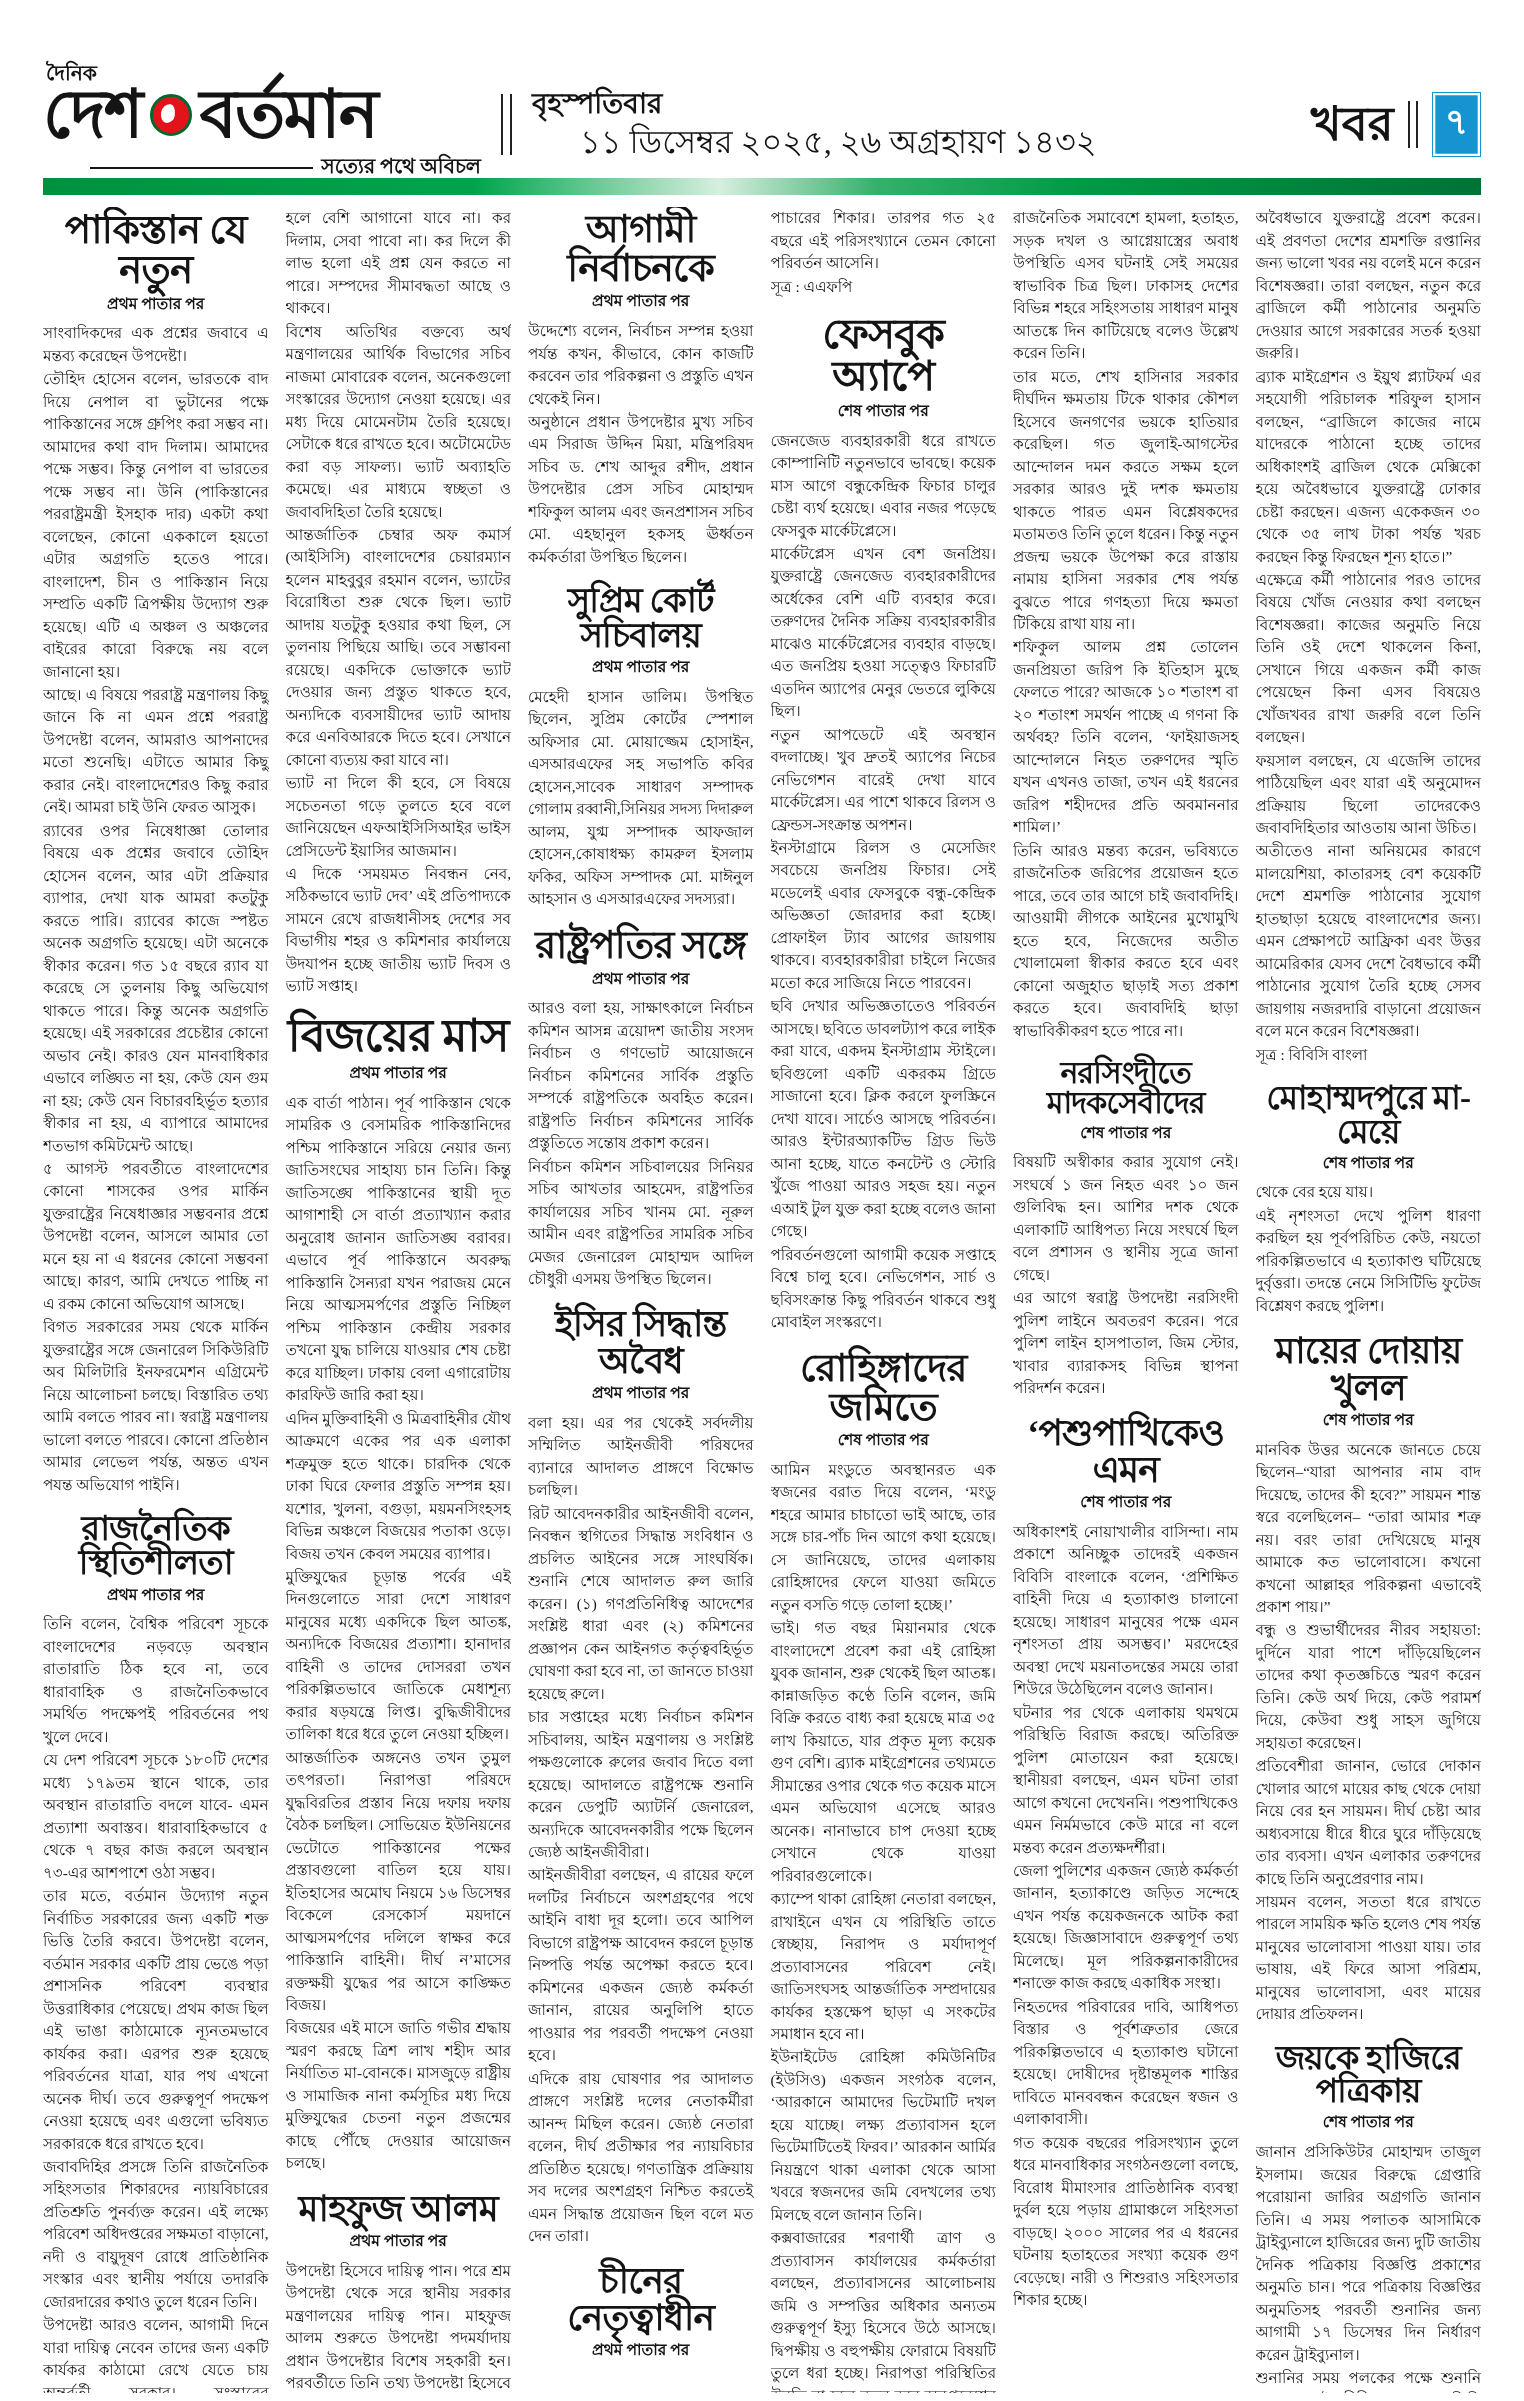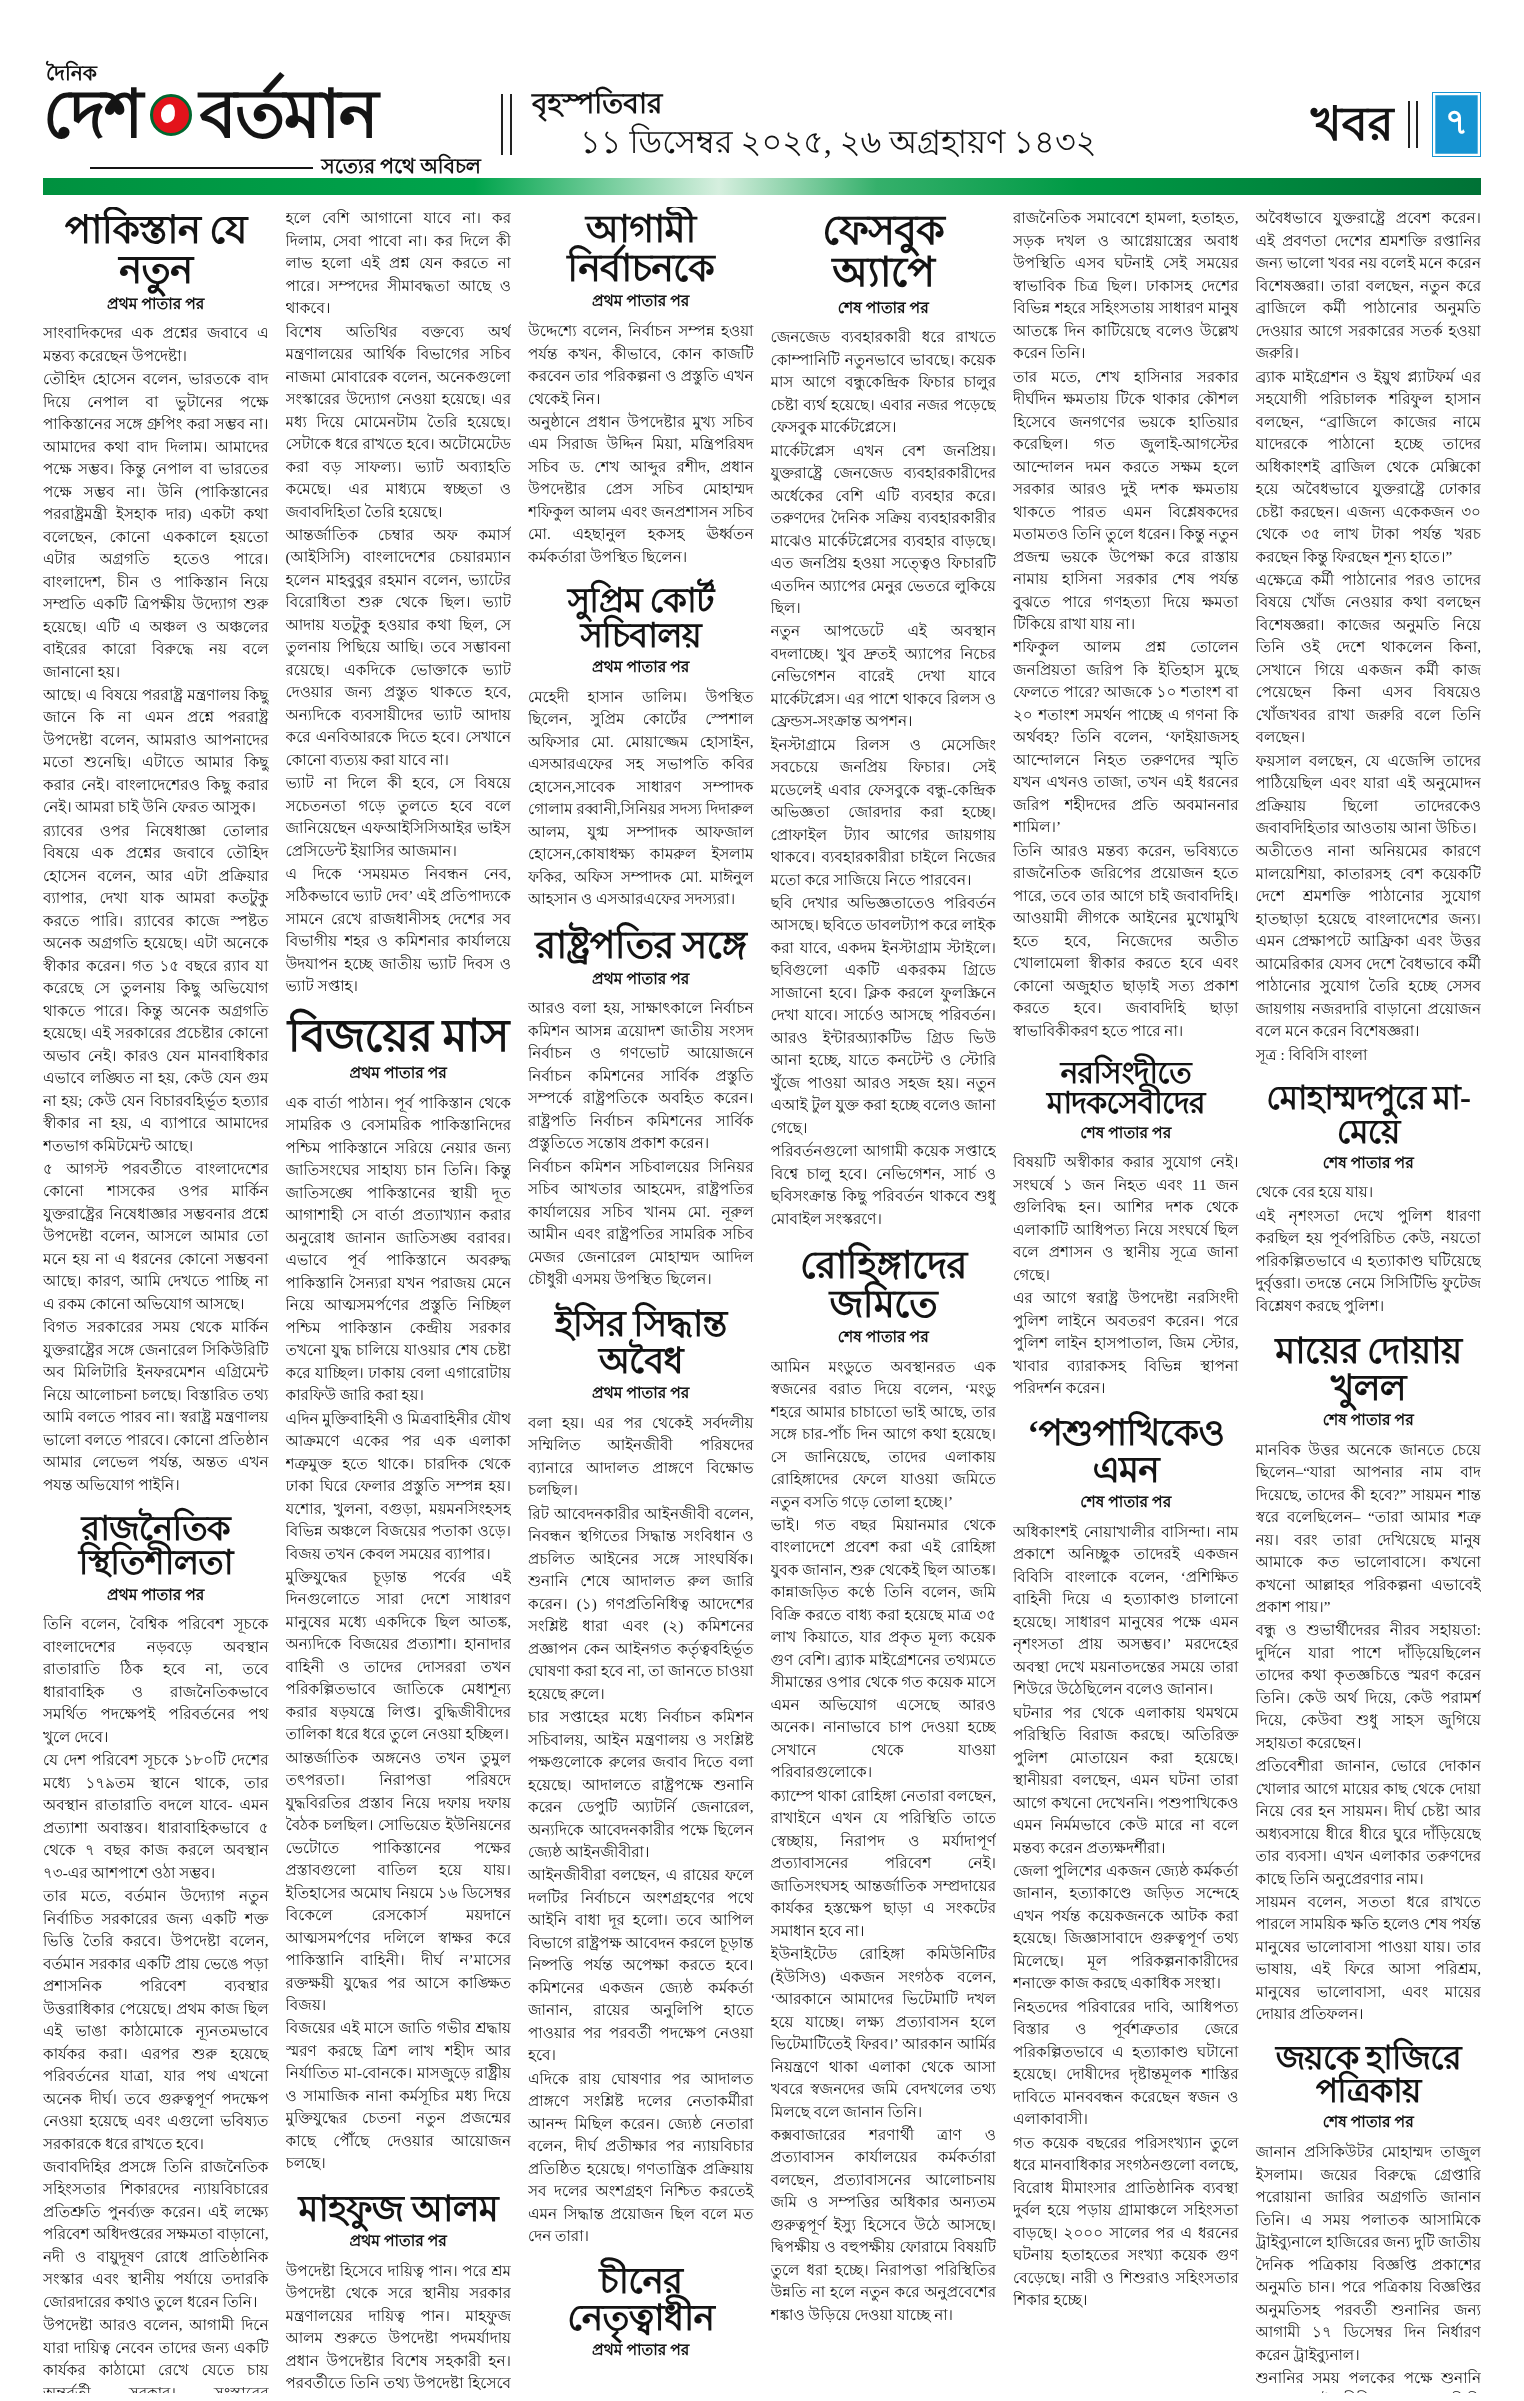--- a/index.html
+++ b/index.html
@@ -138,20 +138,24 @@
           <p class="bodytext">আইনজীবীরা বলছেন, এ রায়ের ফলে দলটির নির্বাচনে অংশগ্রহণের পথে আইনি বাধা দূর হলো। তবে আপিল বিভাগে রাষ্ট্রপক্ষ আবেদন করলে চূড়ান্ত নিষ্পত্তি পর্যন্ত অপেক্ষা করতে হবে। কমিশনের একজন জ্যেষ্ঠ কর্মকর্তা জানান, রায়ের অনুলিপি হাতে পাওয়ার পর পরবর্তী পদক্ষেপ নেওয়া হবে।</p>
           <p class="bodytext">এদিকে রায় ঘোষণার পর আদালত প্রাঙ্গণে সংশ্লিষ্ট দলের নেতাকর্মীরা আনন্দ মিছিল করেন। জ্যেষ্ঠ নেতারা বলেন, দীর্ঘ প্রতীক্ষার পর ন্যায়বিচার প্রতিষ্ঠিত হয়েছে। গণতান্ত্রিক প্রক্রিয়ায় সব দলের অংশগ্রহণ নিশ্চিত করতেই এমন সিদ্ধান্ত প্রয়োজন ছিল বলে মত দেন তারা।</p>
         </article>
         <article>
           <h2 class="headline" style="font-size: 36px;">চীনের নেতৃত্বাধীন</h2>
           <div class="kicker">প্রথম পাতার পর</div>
         </article>
       </div>
       <div class="col">
         <article>
+          <p class="bodytext">পাচারের শিকার। তারপর গত ২৫ বছরে এই পরিসংখ্যানে তেমন কোনো পরিবর্তন আসেনি।</p>
+          <p class="bodytext">সূত্র : এএফপি</p>
+        </article>
+        <article>
           <h2 class="headline" style="font-size: 41px;">ফেসবুক অ্যাপে</h2>
           <div class="kicker">শেষ পাতার পর</div>
           <p class="bodytext">জেনজেড ব্যবহারকারী ধরে রাখতে কোম্পানিটি নতুনভাবে ভাবছে। কয়েক মাস আগে বন্ধুকেন্দ্রিক ফিচার চালুর চেষ্টা ব্যর্থ হয়েছে। এবার নজর পড়েছে ফেসবুক মার্কেটপ্লেসে।</p>
           <p class="bodytext">মার্কেটপ্লেস এখন বেশ জনপ্রিয়। যুক্তরাষ্ট্রে জেনজেড ব্যবহারকারীদের অর্ধেকের বেশি এটি ব্যবহার করে। তরুণদের দৈনিক সক্রিয় ব্যবহারকারীর মাঝেও মার্কেটপ্লেসের ব্যবহার বাড়ছে। এত জনপ্রিয় হওয়া সত্ত্বেও ফিচারটি এতদিন অ্যাপের মেনুর ভেতরে লুকিয়ে ছিল।</p>
           <p class="bodytext">নতুন আপডেটে এই অবস্থান বদলাচ্ছে। খুব দ্রুতই অ্যাপের নিচের নেভিগেশন বারেই দেখা যাবে মার্কেটপ্লেস। এর পাশে থাকবে রিলস ও ফ্রেন্ডস-সংক্রান্ত অপশন।</p>
           <p class="bodytext">ইনস্টাগ্রামে রিলস ও মেসেজিং সবচেয়ে জনপ্রিয় ফিচার। সেই মডেলেই এবার ফেসবুকে বন্ধু-কেন্দ্রিক অভিজ্ঞতা জোরদার করা হচ্ছে। প্রোফাইল ট্যাব আগের জায়গায় থাকবে। ব্যবহারকারীরা চাইলে নিজের মতো করে সাজিয়ে নিতে পারবেন।</p>
           <p class="bodytext">ছবি দেখার অভিজ্ঞতাতেও পরিবর্তন আসছে। ছবিতে ডাবলট্যাপ করে লাইক করা যাবে, একদম ইনস্টাগ্রাম স্টাইলে। ছবিগুলো একটি একরকম গ্রিডে সাজানো হবে। ক্লিক করলে ফুলস্ক্রিনে দেখা যাবে। সার্চেও আসছে পরিবর্তন। আরও ইন্টারঅ্যাকটিভ গ্রিড ভিউ আনা হচ্ছে, যাতে কনটেন্ট ও স্টোরি খুঁজে পাওয়া আরও সহজ হয়। নতুন এআই টুল যুক্ত করা হচ্ছে বলেও জানা গেছে।</p>
           <p class="bodytext">পরিবর্তনগুলো আগামী কয়েক সপ্তাহে বিশ্বে চালু হবে। নেভিগেশন, সার্চ ও ছবিসংক্রান্ত কিছু পরিবর্তন থাকবে শুধু মোবাইল সংস্করণে।</p>
         </article>
         <article>
@@ -167,21 +171,21 @@
       <div class="col">
         <article>
           <p class="bodytext">রাজনৈতিক সমাবেশে হামলা, হতাহত, সড়ক দখল ও আগ্নেয়াস্ত্রের অবাধ উপস্থিতি এসব ঘটনাই সেই সময়ের স্বাভাবিক চিত্র ছিল। ঢাকাসহ দেশের বিভিন্ন শহরে সহিংসতায় সাধারণ মানুষ আতঙ্কে দিন কাটিয়েছে বলেও উল্লেখ করেন তিনি।</p>
           <p class="bodytext">তার মতে, শেখ হাসিনার সরকার দীর্ঘদিন ক্ষমতায় টিকে থাকার কৌশল হিসেবে জনগণের ভয়কে হাতিয়ার করেছিল। গত জুলাই-আগস্টের আন্দোলন দমন করতে সক্ষম হলে সরকার আরও দুই দশক ক্ষমতায় থাকতে পারত এমন বিশ্লেষকদের মতামতও তিনি তুলে ধরেন। কিন্তু নতুন প্রজন্ম ভয়কে উপেক্ষা করে রাস্তায় নামায় হাসিনা সরকার শেষ পর্যন্ত বুঝতে পারে গণহত্যা দিয়ে ক্ষমতা টিকিয়ে রাখা যায় না।</p>
           <p class="bodytext">শফিকুল আলম প্রশ্ন তোলেন জনপ্রিয়তা জরিপ কি ইতিহাস মুছে ফেলতে পারে? আজকে ১০ শতাংশ বা ২০ শতাংশ সমর্থন পাচ্ছে এ গণনা কি অর্থবহ? তিনি বলেন, ‘ফাইয়াজসহ আন্দোলনে নিহত তরুণদের স্মৃতি যখন এখনও তাজা, তখন এই ধরনের জরিপ শহীদদের প্রতি অবমাননার শামিল।’</p>
           <p class="bodytext">তিনি আরও মন্তব্য করেন, ভবিষ্যতে রাজনৈতিক জরিপের প্রয়োজন হতে পারে, তবে তার আগে চাই জবাবদিহি। আওয়ামী লীগকে আইনের মুখোমুখি হতে হবে, নিজেদের অতীত খোলামেলা স্বীকার করতে হবে এবং কোনো অজুহাত ছাড়াই সত্য প্রকাশ করতে হবে। জবাবদিহি ছাড়া স্বাভাবিকীকরণ হতে পারে না।</p>
         </article>
         <article>
           <h2 class="headline" style="font-size: 30px;">নরসিংদীতে মাদকসেবীদের</h2>
           <div class="kicker">শেষ পাতার পর</div>
-          <p class="bodytext">বিষয়টি অস্বীকার করার সুযোগ নেই। সংঘর্ষে ১ জন নিহত এবং 11 জন গুলিবিদ্ধ হন। আশির দশক থেকে এলাকাটি আধিপত্য নিয়ে সংঘর্ষে ছিল বলে প্রশাসন ও স্থানীয় সূত্রে জানা গেছে।</p>
+          <p class="bodytext">বিষয়টি অস্বীকার করার সুযোগ নেই। সংঘর্ষে ১ জন নিহত এবং ১০ জন গুলিবিদ্ধ হন। আশির দশক থেকে এলাকাটি আধিপত্য নিয়ে সংঘর্ষে ছিল বলে প্রশাসন ও স্থানীয় সূত্রে জানা গেছে।</p>
           <p class="bodytext">এর আগে স্বরাষ্ট্র উপদেষ্টা নরসিংদী পুলিশ লাইনে অবতরণ করেন। পরে পুলিশ লাইন হাসপাতাল, জিম স্টোর, খাবার ব্যারাকসহ বিভিন্ন স্থাপনা পরিদর্শন করেন।</p>
         </article>
         <article>
           <h2 class="headline" style="font-size: 36px;">‘পশুপাখিকেও এমন</h2>
           <div class="kicker">শেষ পাতার পর</div>
           <p class="bodytext">অধিকাংশই নোয়াখালীর বাসিন্দা। নাম প্রকাশে অনিচ্ছুক তাদেরই একজন বিবিসি বাংলাকে বলেন, ‘প্রশিক্ষিত বাহিনী দিয়ে এ হত্যাকাণ্ড চালানো হয়েছে। সাধারণ মানুষের পক্ষে এমন নৃশংসতা প্রায় অসম্ভব।’ মরদেহের অবস্থা দেখে ময়নাতদন্তের সময়ে তারা শিউরে উঠেছিলেন বলেও জানান।</p>
           <p class="bodytext">ঘটনার পর থেকে এলাকায় থমথমে পরিস্থিতি বিরাজ করছে। অতিরিক্ত পুলিশ মোতায়েন করা হয়েছে। স্থানীয়রা বলছেন, এমন ঘটনা তারা আগে কখনো দেখেননি। পশুপাখিকেও এমন নির্মমভাবে কেউ মারে না বলে মন্তব্য করেন প্রত্যক্ষদর্শীরা।</p>
           <p class="bodytext">জেলা পুলিশের একজন জ্যেষ্ঠ কর্মকর্তা জানান, হত্যাকাণ্ডে জড়িত সন্দেহে এখন পর্যন্ত কয়েকজনকে আটক করা হয়েছে। জিজ্ঞাসাবাদে গুরুত্বপূর্ণ তথ্য মিলেছে। মূল পরিকল্পনাকারীদের শনাক্তে কাজ করছে একাধিক সংস্থা।</p>
           <p class="bodytext">নিহতদের পরিবারের দাবি, আধিপত্য বিস্তার ও পূর্বশত্রুতার জেরে পরিকল্পিতভাবে এ হত্যাকাণ্ড ঘটানো হয়েছে। দোষীদের দৃষ্টান্তমূলক শাস্তির দাবিতে মানববন্ধন করেছেন স্বজন ও এলাকাবাসী।</p>
           <p class="bodytext">গত কয়েক বছরের পরিসংখ্যান তুলে ধরে মানবাধিকার সংগঠনগুলো বলছে, বিরোধ মীমাংসার প্রাতিষ্ঠানিক ব্যবস্থা দুর্বল হয়ে পড়ায় গ্রামাঞ্চলে সহিংসতা বাড়ছে। ২০০০ সালের পর এ ধরনের ঘটনায় হতাহতের সংখ্যা কয়েক গুণ বেড়েছে। নারী ও শিশুরাও সহিংসতার শিকার হচ্ছে।</p>

